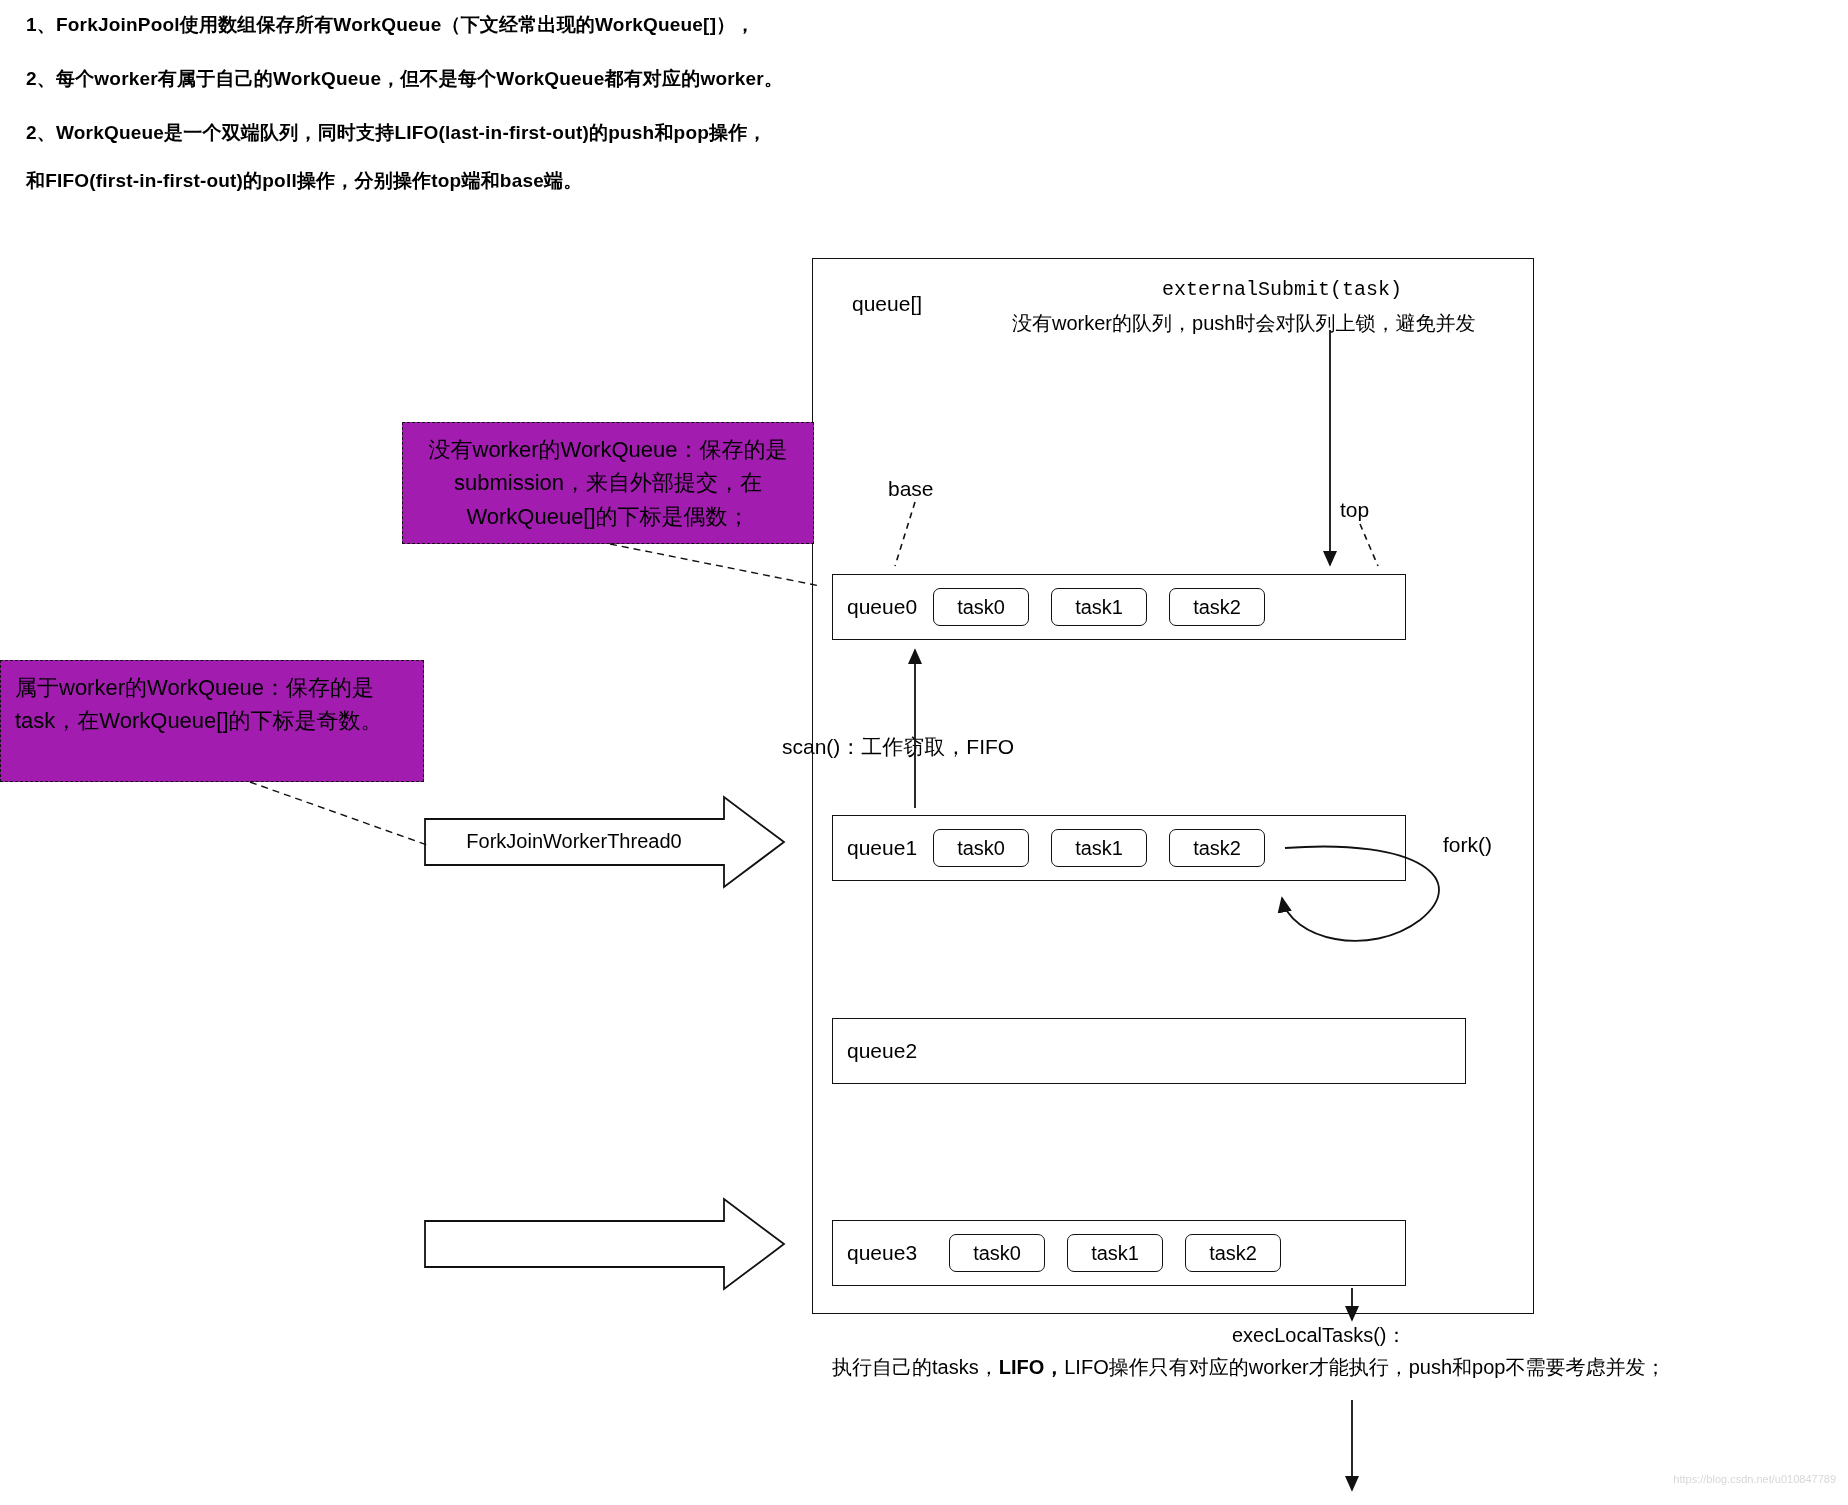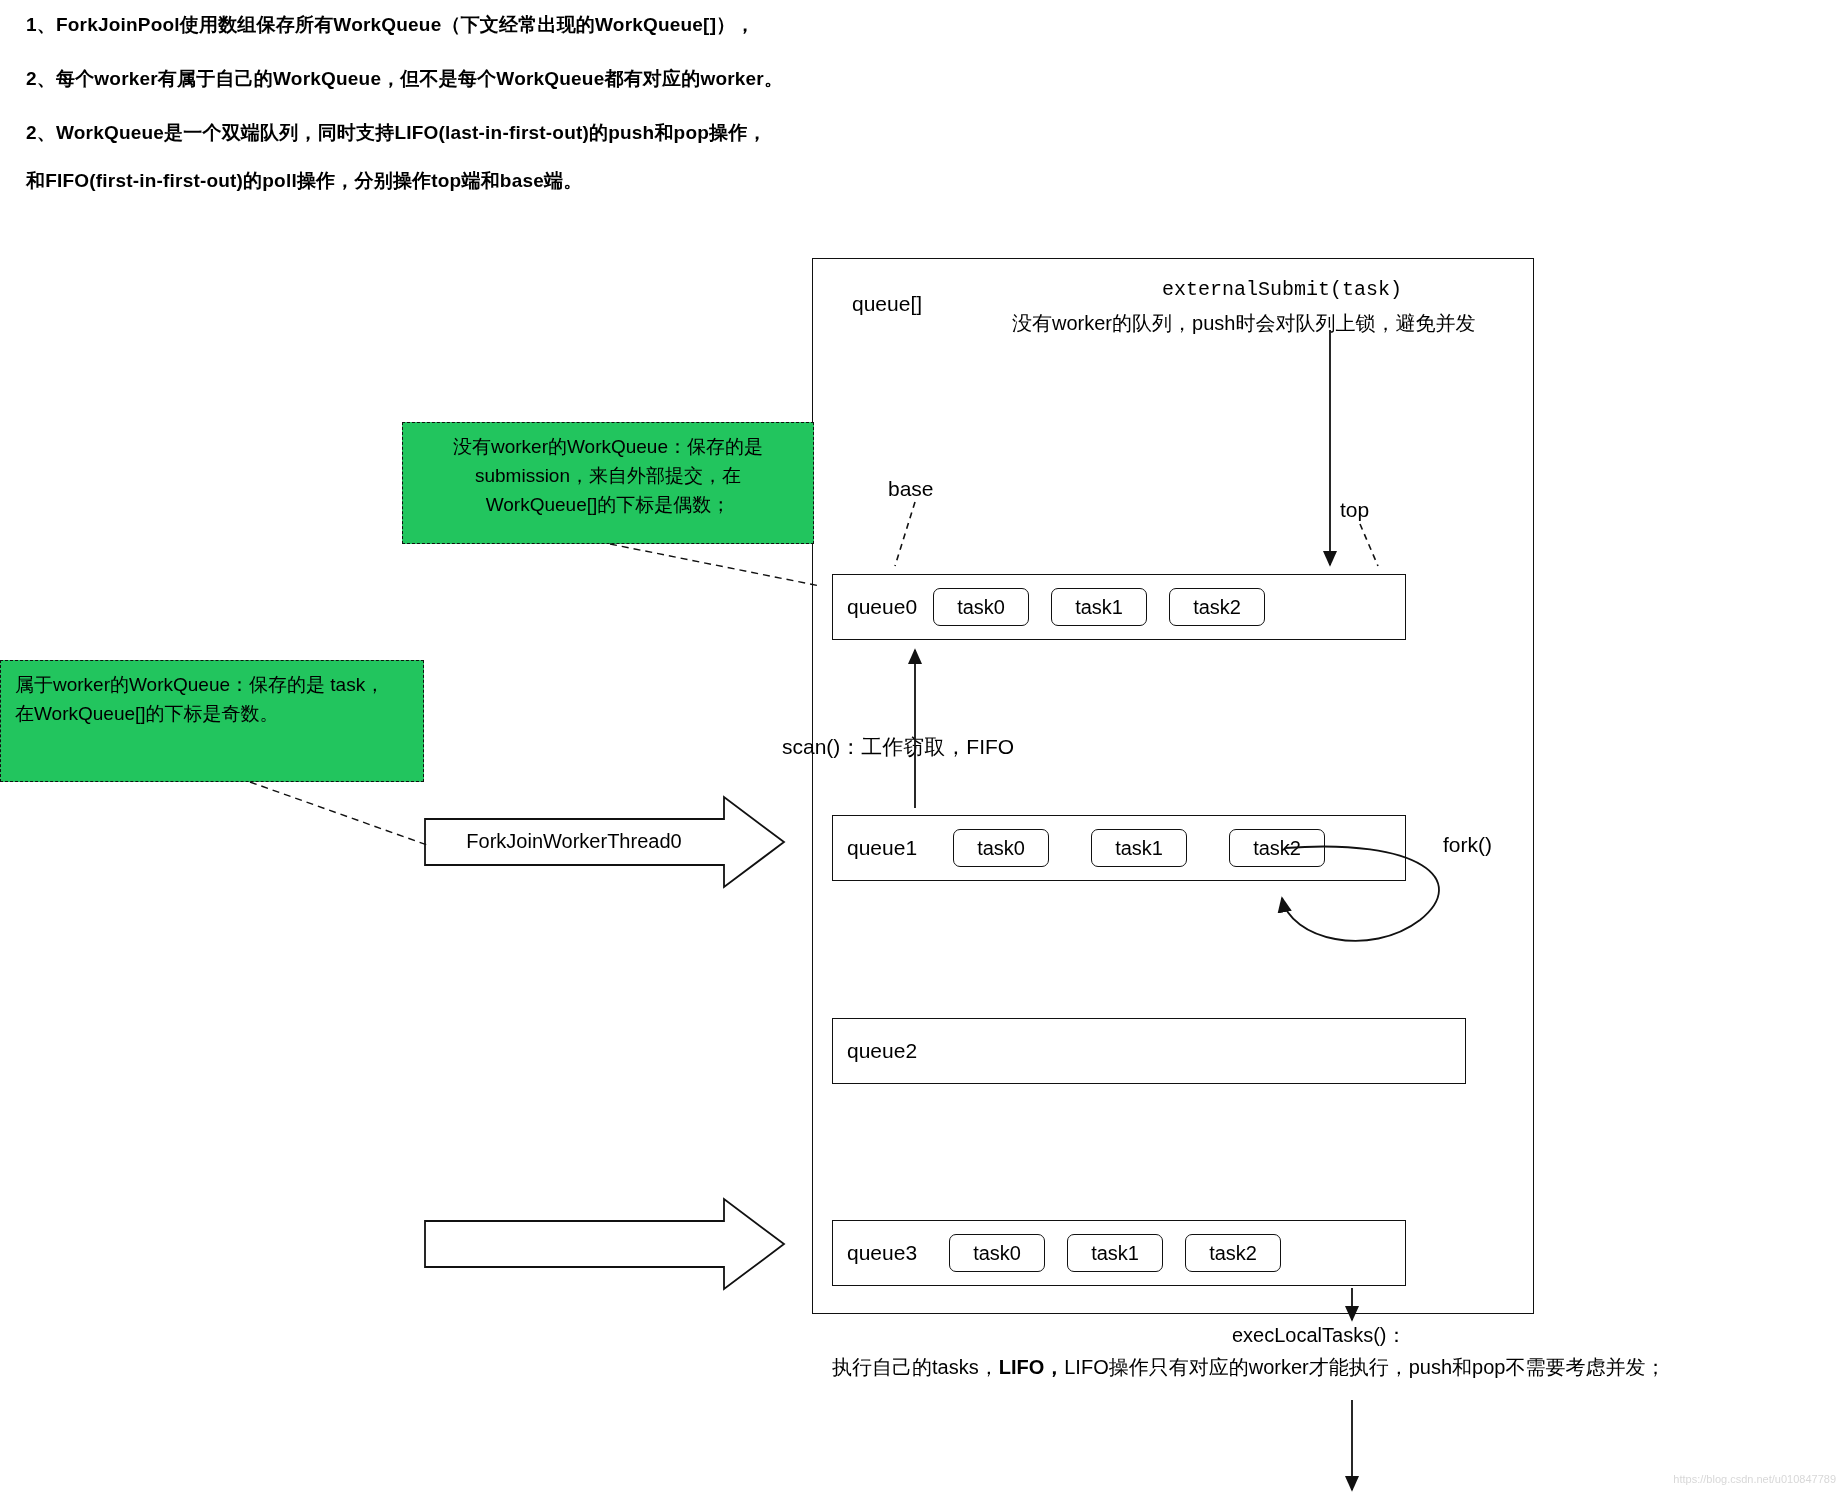--- a/index.html
+++ b/index.html
@@ -71,42 +71,42 @@
     min-width: 96px;
     display: flex;
     align-items: center;
     justify-content: center;
     font-size: 20px;
     margin-right: 22px;
     background: #fff;
     box-sizing: border-box;
   }
   #queue0 { left: 832px; top: 574px; width: 574px; }
-  #queue1 { left: 832px; top: 815px; width: 574px; gap: 20px; }
+  #queue1 { left: 832px; top: 815px; width: 574px; }
   #queue2 { left: 832px; top: 1018px; width: 634px; }
   #queue3 { left: 832px; top: 1220px; width: 574px; }
   #queue3 .queue-name { margin-right: 32px; }
 
   
   .worker-arrow {
     position: absolute;
     height: 66px;
     width: 360px;
   }
   .worker-arrow svg { position: absolute; left: 0; top: -14px; overflow: visible; }
   #worker0 { left: 424px; top: 808px; }
   #worker1 { left: 424px; top: 1210px; }
 
   
   .dashed-box {
     position: absolute;
     border: 1.5px dashed #111;
     box-sizing: border-box;
-    background: #22c55e;
-    font-size: 19px;
+    background: #a21caf;
+    font-size: 22px;
     line-height: 1.52;
     text-align: center;
     padding: 10px 20px;
   }
   #anno-submission {
     left: 402px;
     top: 422px;
     width: 412px;
     height: 122px;
   }

